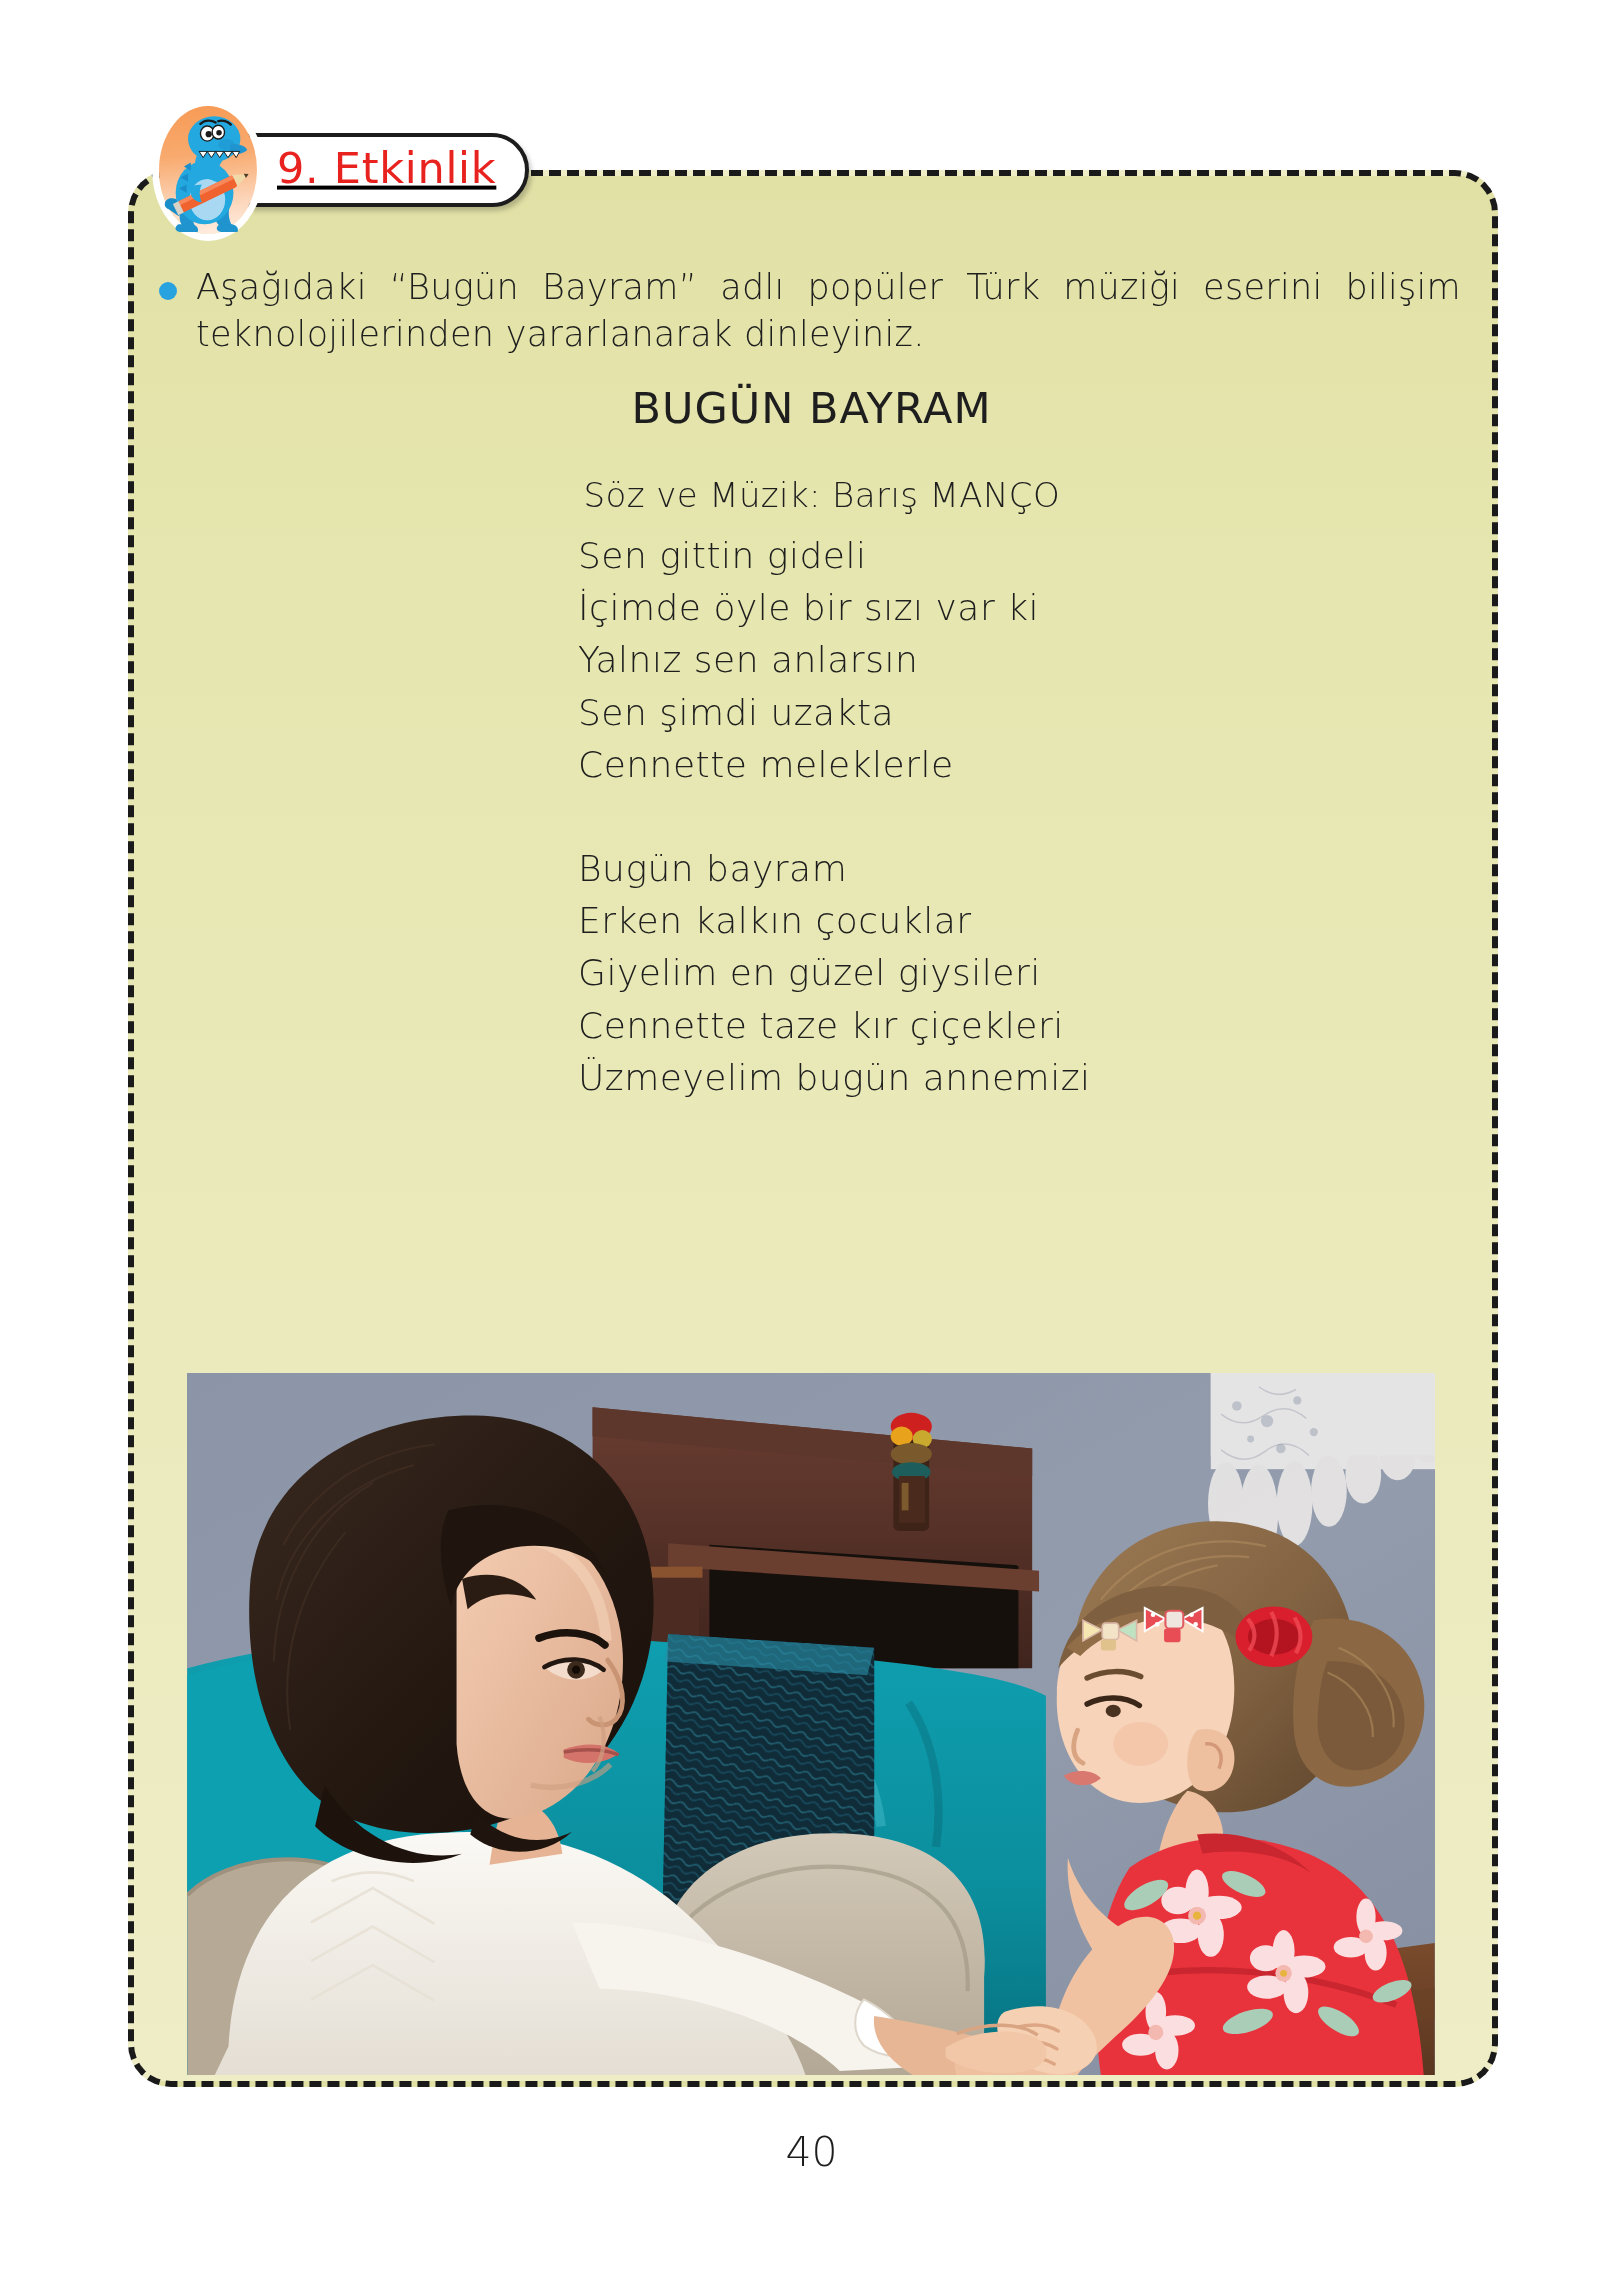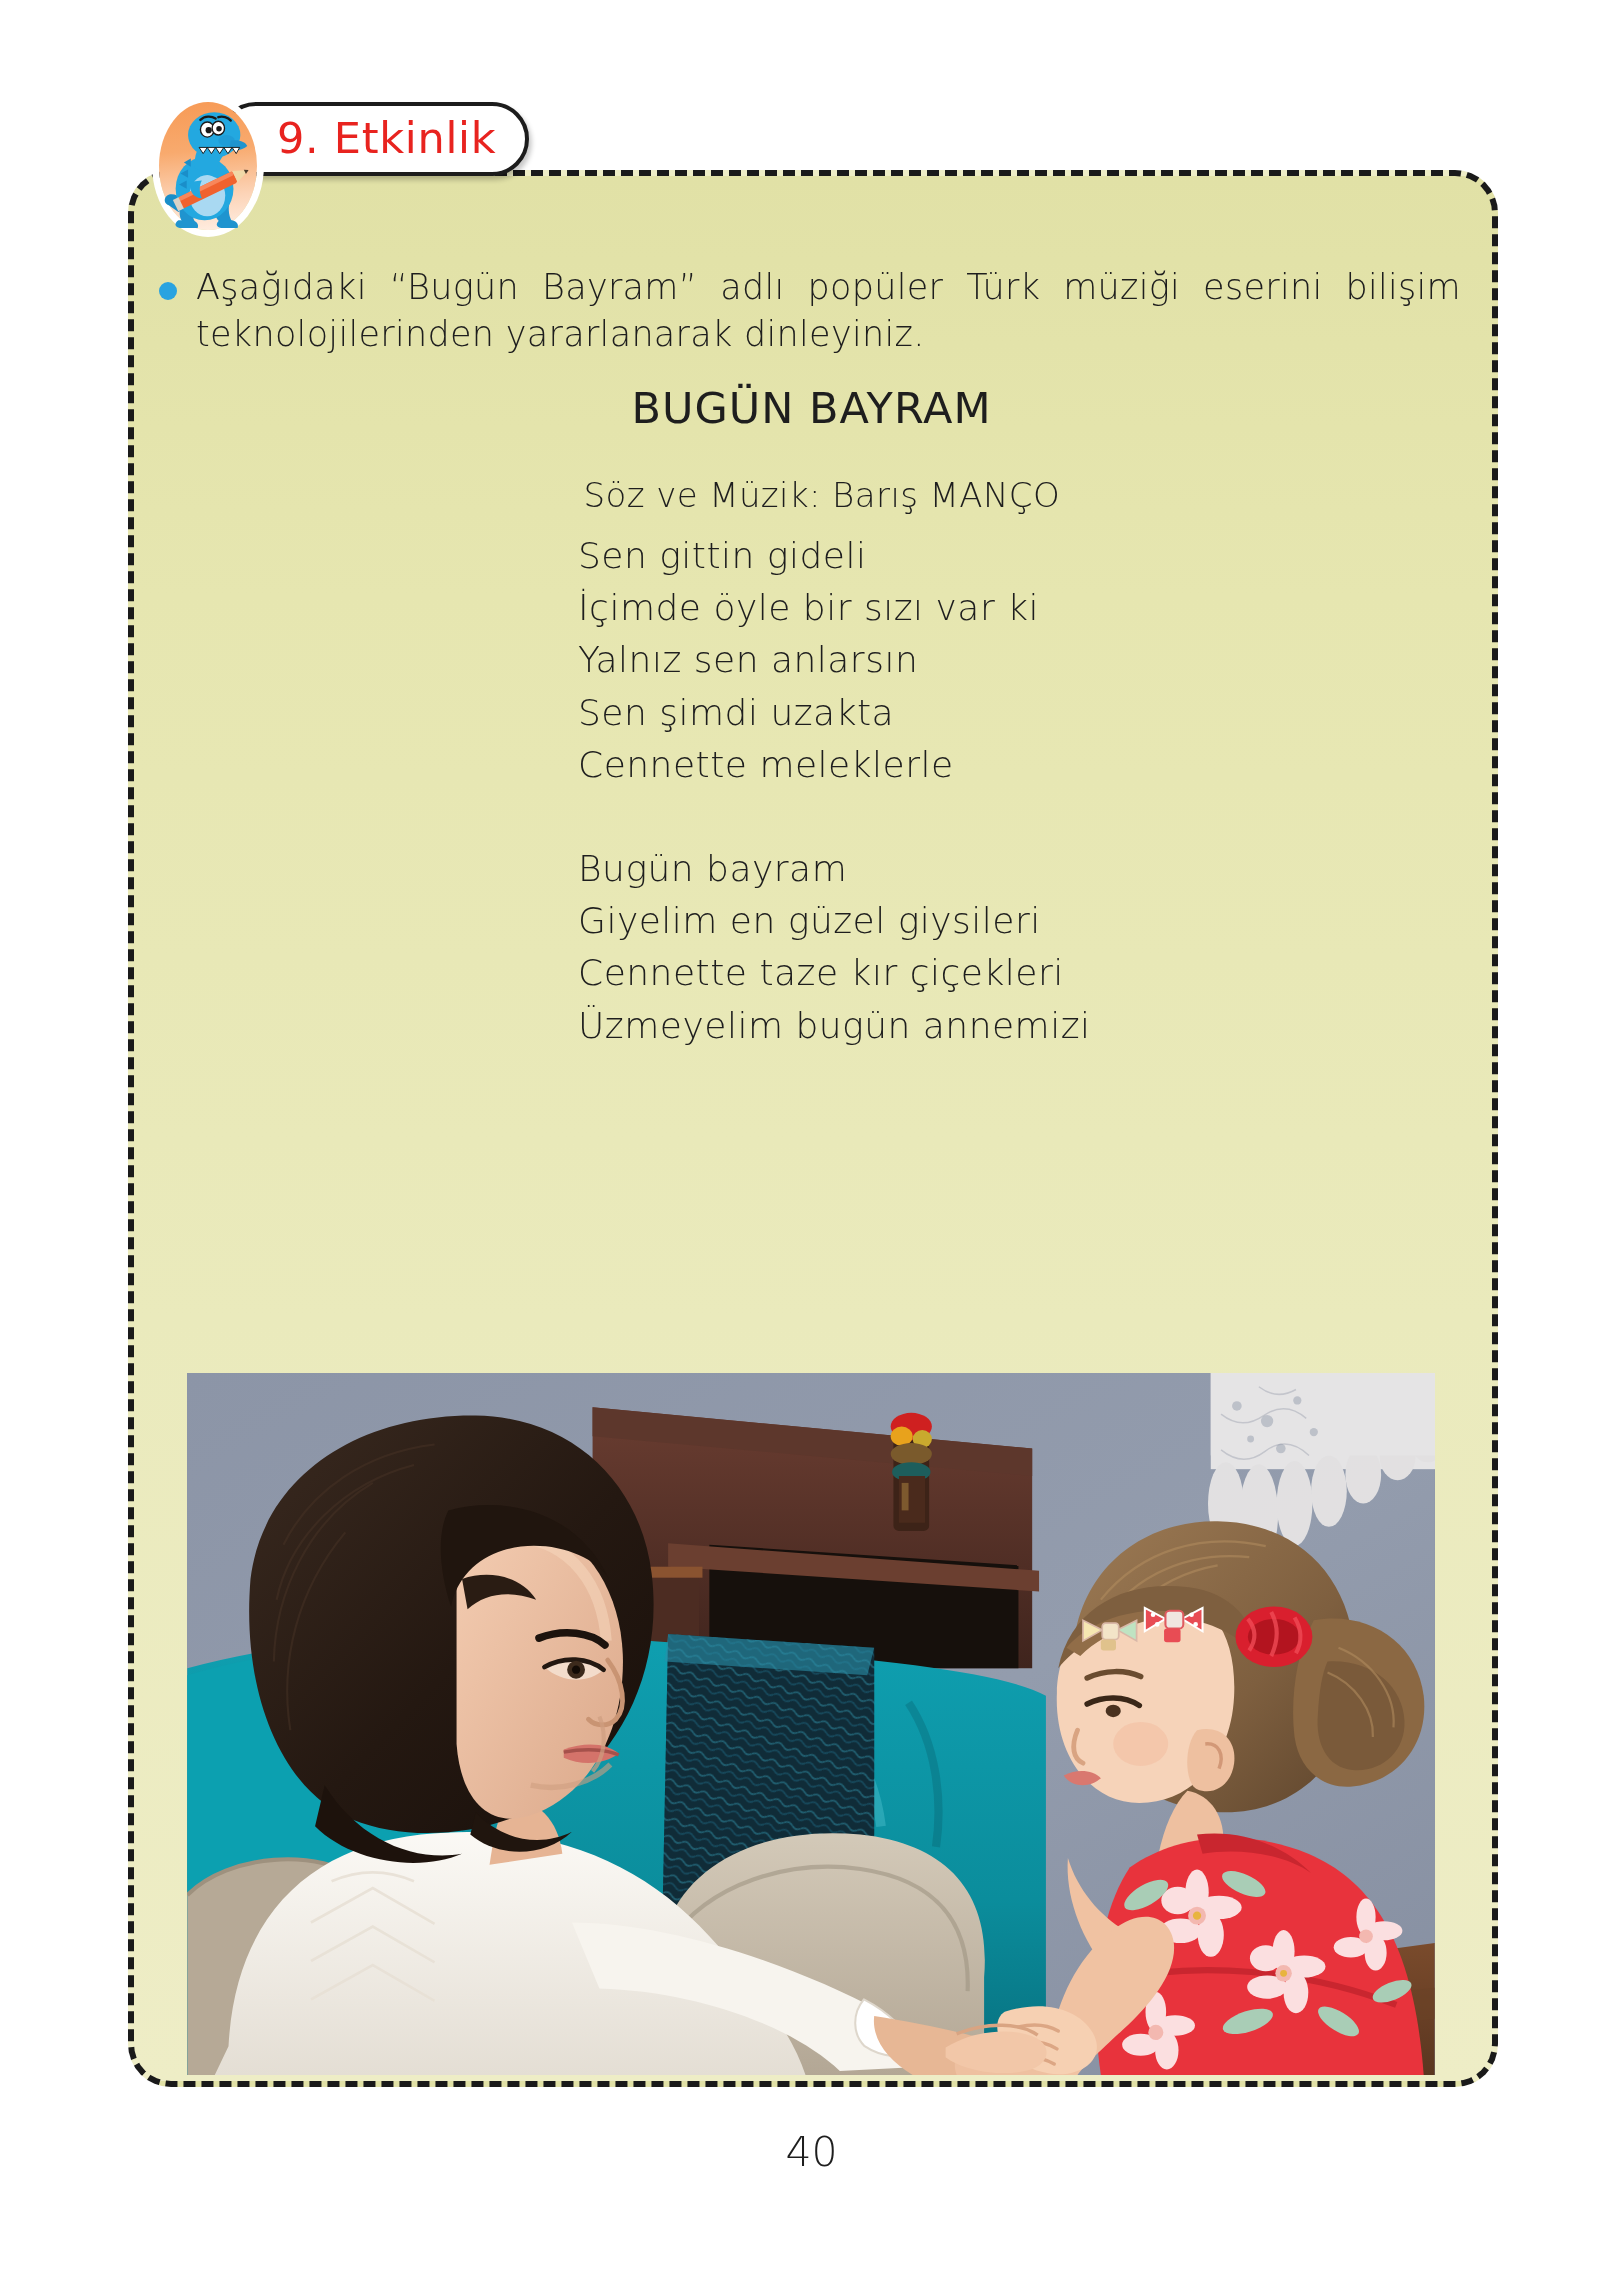--- a/index.html
+++ b/index.html
@@ -28,21 +28,23 @@
     box-sizing: border-box;
   }
 
   
   .badge-wrap {
     position: absolute;
     left: 159px;
     top: 102px;
     height: 135px;
     display: flex;
+    align-items: center;
     z-index: 30;
+    text-decoration: underline;
   }
   .badge-pill {
     position: relative;
     height: 74px;
     min-width: 234px;
     background: #ffffff;
     border: 4.8px solid #1c1c1c;
     border-radius: 38px;
     display: flex;
     align-items: center;
@@ -239,20 +241,21 @@
 <div class="lyrics">
   <div class="lyrics-stanza">
     <div class="lyric-line">Sen gittin gideli</div>
     <div class="lyric-line">İçimde öyle bir sızı var ki</div>
     <div class="lyric-line">Yalnız sen anlarsın</div>
     <div class="lyric-line">Sen şimdi uzakta</div>
     <div class="lyric-line">Cennette meleklerle</div>
   </div>
   <div class="lyrics-stanza">
     <div class="lyric-line">Bugün bayram</div>
+    <div class="lyric-line">Erken kalkın çocuklar</div>
     <div class="lyric-line">Giyelim en güzel giysileri</div>
     <div class="lyric-line">Cennette taze kır çiçekleri</div>
     <div class="lyric-line">Üzmeyelim bugün annemizi</div>
   </div>
 </div>
 
 <div class="photo">
   <svg width="1248" height="702" viewBox="0 0 1816 1022">
     <defs>
       <linearGradient id="wallG" x1="0" y1="0" x2="1" y2="1">

